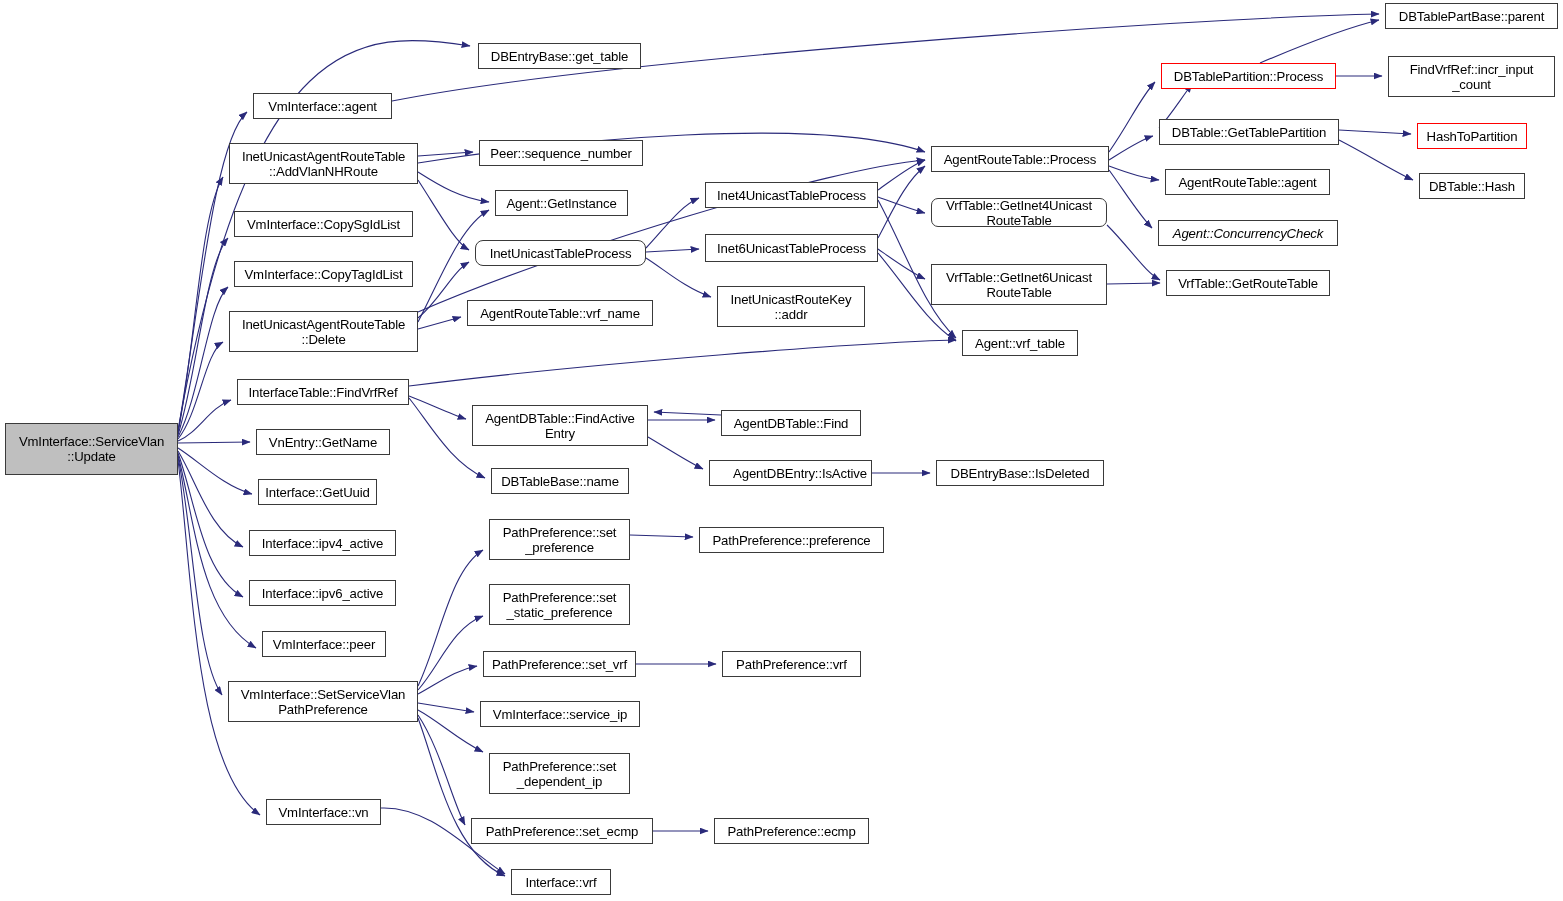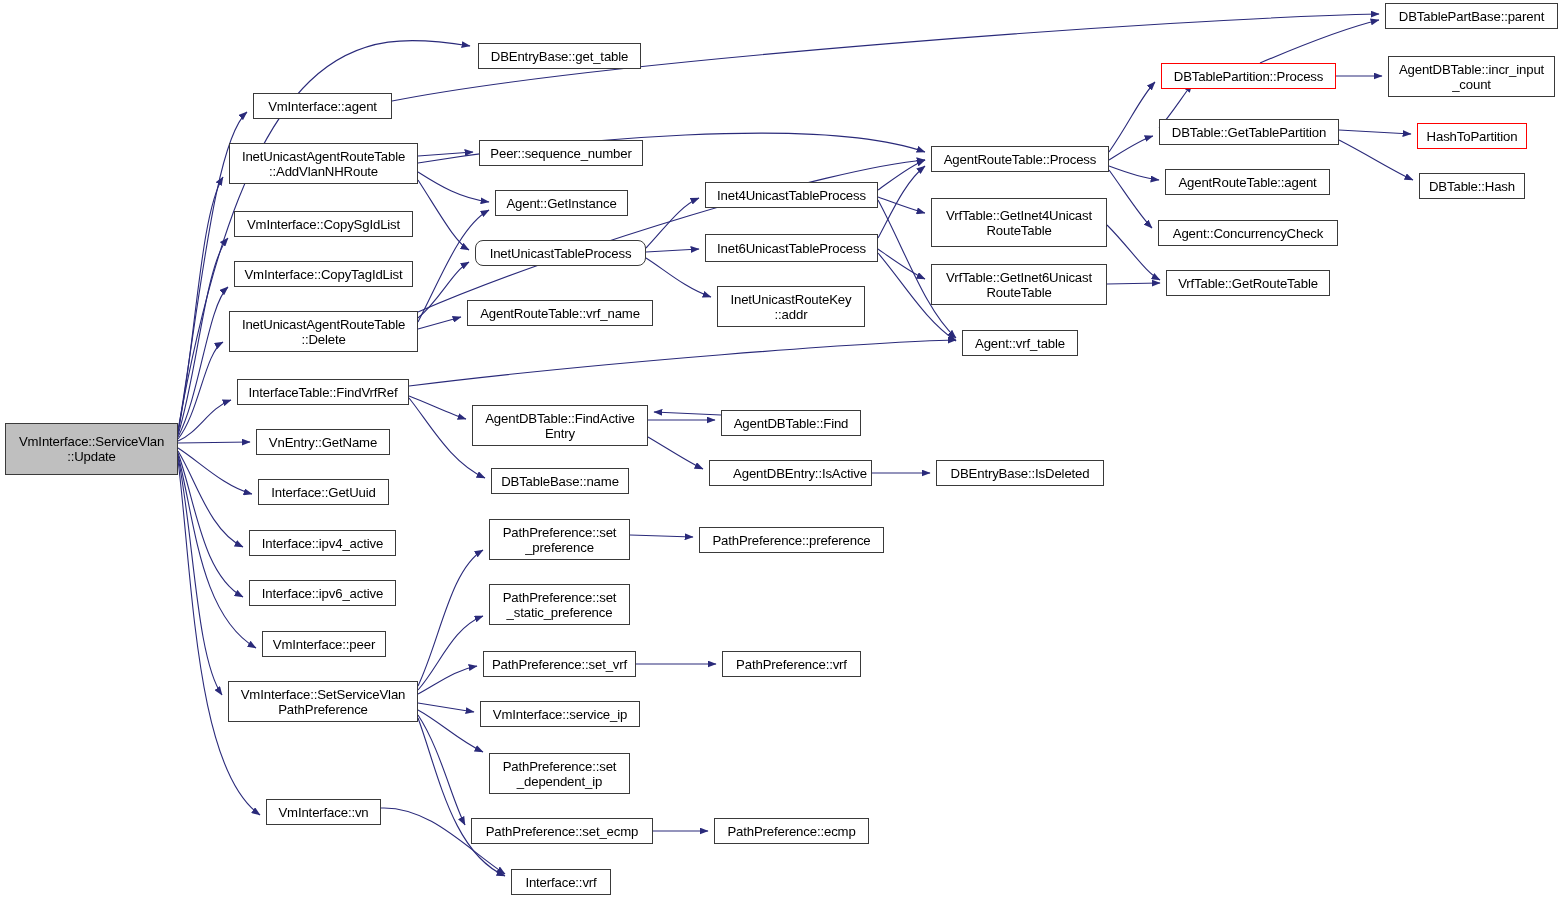--- a/index.html
+++ b/index.html
@@ -115,21 +115,21 @@
       <div class="node" style="left: 478px; top: 43px; width: 163px; height: 26px;">DBEntryBase::get_table</div>
       <div class="node" style="left: 253px; top: 93px; width: 139px; height: 26px;">VmInterface::agent</div>
       <div class="node" style="left: 229px; top: 143px; width: 189px; height: 41px;">InetUnicastAgentRouteTable
 ::AddVlanNHRoute</div>
       <div class="node" style="left: 234px; top: 211px; width: 179px; height: 26px;">VmInterface::CopySgIdList</div>
       <div class="node" style="left: 234px; top: 261px; width: 179px; height: 26px;">VmInterface::CopyTagIdList</div>
       <div class="node" style="left: 229px; top: 311px; width: 189px; height: 41px;">InetUnicastAgentRouteTable
 ::Delete</div>
       <div class="node" style="left: 237px; top: 379px; width: 172px; height: 26px;">InterfaceTable::FindVrfRef</div>
       <div class="node" style="left: 256px; top: 429px; width: 134px; height: 26px;">VnEntry::GetName</div>
-      <div class="node" style="left: 258px; top: 479px; width: 131px; height: 26px; text-align: center;">Interface::GetUuid</div>
+      <div class="node" style="left: 258px; top: 479px; width: 119px; height: 26px; text-align: center;">Interface::GetUuid</div>
       <div class="node" style="left: 249px; top: 530px; width: 147px; height: 26px;">Interface::ipv4_active</div>
       <div class="node" style="left: 249px; top: 580px; width: 147px; height: 26px;">Interface::ipv6_active</div>
       <div class="node" style="left: 262px; top: 631px; width: 124px; height: 26px;">VmInterface::peer</div>
       <div class="node" style="left: 228px; top: 681px; width: 190px; height: 41px;">VmInterface::SetServiceVlan
 PathPreference</div>
       <div class="node" style="left: 266px; top: 799px; width: 115px; height: 26px;">VmInterface::vn</div>
       <div class="node" style="left: 479px; top: 140px; width: 164px; height: 26px;">Peer::sequence_number</div>
       <div class="node" style="left: 495px; top: 190px; width: 133px; height: 26px;">Agent::GetInstance</div>
       <div class="node" style="left: 475px; top: 240px; width: 171px; height: 26px; border-radius: 8px;">InetUnicastTableProcess</div>
       <div class="node" style="left: 467px; top: 300px; width: 186px; height: 26px;">AgentRouteTable::vrf_name</div>
@@ -144,35 +144,35 @@
       <div class="node" style="left: 480px; top: 701px; width: 160px; height: 26px;">VmInterface::service_ip</div>
       <div class="node" style="left: 489px; top: 753px; width: 141px; height: 41px;">PathPreference::set
 _dependent_ip</div>
       <div class="node" style="left: 471px; top: 818px; width: 182px; height: 26px;">PathPreference::set_ecmp</div>
       <div class="node" style="left: 511px; top: 869px; width: 100px; height: 26px;">Interface::vrf</div>
       <div class="node" style="left: 705px; top: 182px; width: 173px; height: 26px;">Inet4UnicastTableProcess</div>
       <div class="node" style="left: 705px; top: 234px; width: 173px; height: 28px;">Inet6UnicastTableProcess</div>
       <div class="node" style="left: 717px; top: 286px; width: 148px; height: 41px;">InetUnicastRouteKey
 ::addr</div>
       <div class="node" style="left: 931px; top: 146px; width: 178px; height: 26px;">AgentRouteTable::Process</div>
-      <div class="node" style="left: 931px; top: 198px; width: 176px; height: 49px;">VrfTable::GetInet4Unicast
+      <div class="node" style="left: 931px; top: 198px; width: 176px; height: 29px; border-radius: 7px;">VrfTable::GetInet4Unicast
 RouteTable</div>
       <div class="node" style="left: 931px; top: 264px; width: 176px; height: 41px;">VrfTable::GetInet6Unicast
 RouteTable</div>
       <div class="node" style="left: 962px; top: 330px; width: 116px; height: 26px;">Agent::vrf_table</div>
       <div class="node" style="left: 721px; top: 410px; width: 140px; height: 26px;">AgentDBTable::Find</div>
       <div class="node" style="left: 709px; top: 460px; width: 163px; height: 26px; padding-left: 19px;">AgentDBEntry::IsActive</div>
       <div class="node" style="left: 936px; top: 460px; width: 168px; height: 26px;">DBEntryBase::IsDeleted</div>
       <div class="node" style="left: 699px; top: 527px; width: 185px; height: 26px;">PathPreference::preference</div>
       <div class="node" style="left: 722px; top: 651px; width: 139px; height: 26px;">PathPreference::vrf</div>
       <div class="node" style="left: 714px; top: 818px; width: 155px; height: 26px;">PathPreference::ecmp</div>
       <div class="node" style="left: 1385px; top: 3px; width: 173px; height: 26px;">DBTablePartBase::parent</div>
       <div class="node hot" style="left: 1161px; top: 63px; width: 175px; height: 26px;">DBTablePartition::Process</div>
-      <div class="node" style="left: 1388px; top: 56px; width: 167px; height: 41px;">AgentDBTable::incr_input
+      <div class="node" style="left: 1388px; top: 56px; width: 167px; height: 41px;">FindVrfRef::incr_input
 _count</div>
       <div class="node" style="left: 1159px; top: 119px; width: 180px; height: 26px;">DBTable::GetTablePartition</div>
       <div class="node hot" style="left: 1417px; top: 123px; width: 110px; height: 26px;">HashToPartition</div>
       <div class="node" style="left: 1419px; top: 173px; width: 106px; height: 26px;">DBTable::Hash</div>
       <div class="node" style="left: 1165px; top: 169px; width: 165px; height: 26px;">AgentRouteTable::agent</div>
-      <div class="node" style="left: 1158px; top: 220px; width: 180px; height: 26px;">Agent::ConcurrencyCheck</div>
+      <div class="node" style="left: 1158px; top: 220px; width: 180px; height: 26px; font-style: italic;">Agent::ConcurrencyCheck</div>
       <div class="node" style="left: 1166px; top: 270px; width: 164px; height: 26px;">VrfTable::GetRouteTable</div>
     </div>
 </div>
 
 </body></html>

